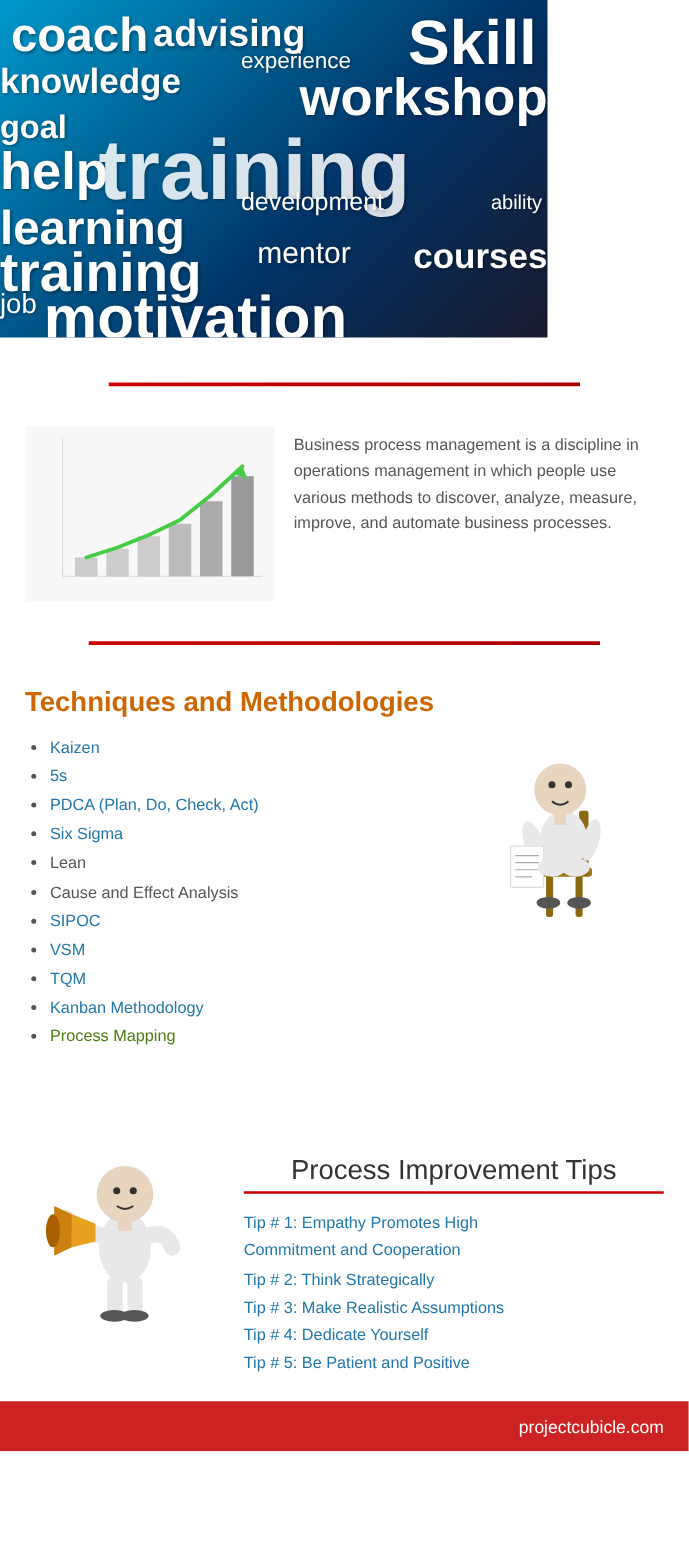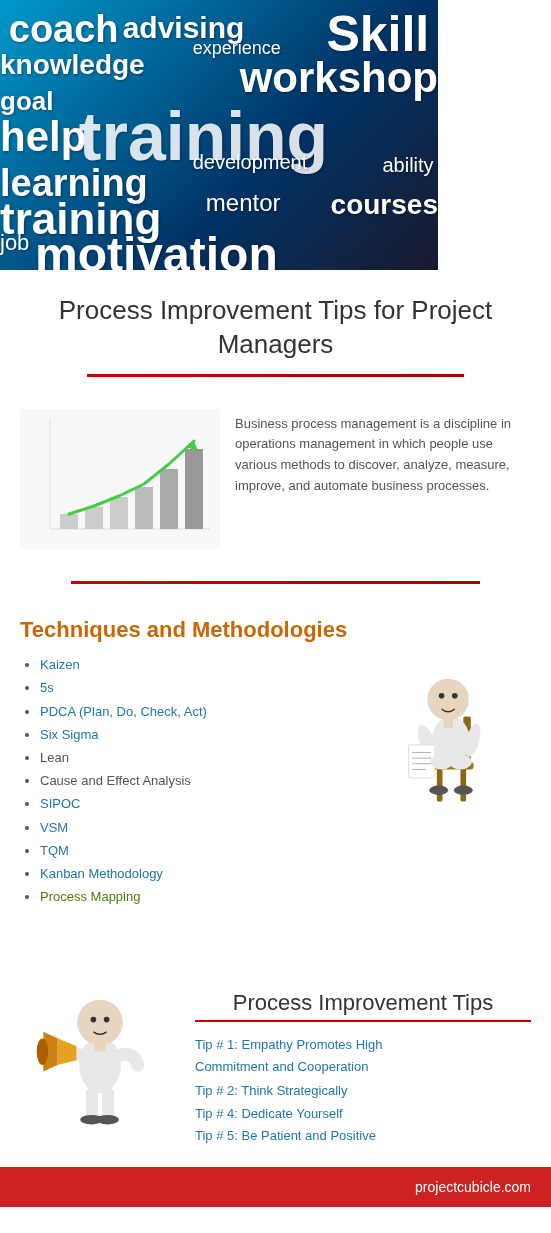--- a/index.html
+++ b/index.html
@@ -196,33 +196,32 @@
     <span style="position:absolute;left:28%;top:4%;font-size:30px;font-weight:bold;color:#fff;text-shadow:1px 1px 3px rgba(0,0,0,0.4);">advising</span>
     <span style="position:absolute;right:2%;top:2%;font-size:50px;font-weight:bold;color:#fff;text-shadow:1px 1px 3px rgba(0,0,0,0.4);">Skill</span>
     <span style="position:absolute;left:0%;top:18%;font-size:28px;font-weight:bold;color:#fff;text-shadow:1px 1px 3px rgba(0,0,0,0.4);">knowledge</span>
     <span style="position:absolute;left:44%;top:14%;font-size:18px;color:#fff;text-shadow:1px 1px 3px rgba(0,0,0,0.4);">experience</span>
     <span style="position:absolute;right:0%;top:20%;font-size:42px;font-weight:bold;color:#fff;text-shadow:1px 1px 3px rgba(0,0,0,0.4);">workshop</span>
     <span style="position:absolute;left:0%;top:32%;font-size:26px;font-weight:bold;color:#fff;text-shadow:1px 1px 3px rgba(0,0,0,0.4);">goal</span>
     <span style="position:absolute;left:0%;top:42%;font-size:42px;font-weight:bold;color:#fff;text-shadow:1px 1px 3px rgba(0,0,0,0.4);">help</span>
     <span style="position:absolute;left:18%;top:36%;font-size:68px;font-weight:bold;color:#fff;text-shadow:1px 1px 3px rgba(0,0,0,0.4);opacity:0.85;">training</span>
     <span style="position:absolute;left:0%;top:60%;font-size:38px;font-weight:bold;color:#fff;text-shadow:1px 1px 3px rgba(0,0,0,0.4);">learning</span>
     <span style="position:absolute;left:44%;top:56%;font-size:20px;color:#fff;text-shadow:1px 1px 3px rgba(0,0,0,0.4);">development</span>
-    <span style="position:absolute;right:1%;top:57%;font-size:20px;color:#fff;text-shadow:1px 1px 3px rgba(0,0,0,0.4);">ability</span>
+    <span style="position:absolute;right:1%;top:57%;font-size:16px;color:#fff;text-shadow:1px 1px 3px rgba(0,0,0,0.4);">ability</span>
     <span style="position:absolute;left:0%;top:72%;font-size:44px;font-weight:bold;color:#fff;text-shadow:1px 1px 3px rgba(0,0,0,0.4);">training</span>
     <span style="position:absolute;left:47%;top:70%;font-size:24px;color:#fff;text-shadow:1px 1px 3px rgba(0,0,0,0.4);">mentor</span>
     <span style="position:absolute;right:0%;top:70%;font-size:28px;font-weight:bold;color:#fff;text-shadow:1px 1px 3px rgba(0,0,0,0.4);">courses</span>
     <span style="position:absolute;left:0%;top:85%;font-size:22px;color:#fff;text-shadow:1px 1px 3px rgba(0,0,0,0.4);">job</span>
     <span style="position:absolute;left:8%;top:84%;font-size:48px;font-weight:bold;color:#fff;text-shadow:1px 1px 3px rgba(0,0,0,0.4);">motivation</span>
   </div>
 </div>
 
 <div class="main-content">
 
   <div class="title-section">
-    <h1 class="main-title">Process Improvement Tips for Project Managers</h1>
     <hr class="red-divider">
   </div>
 
   <div class="intro-section">
     <div class="chart-image">
       <svg class="chart-svg" viewBox="0 0 200 140" xmlns="http://www.w3.org/2000/svg">
 
         <rect width="200" height="140" fill="#f8f8f8"></rect>
 
         <line x1="30" y1="10" x2="30" y2="120" stroke="#ddd" stroke-width="1"></line>
@@ -342,20 +341,23 @@
       <div class="tips-content-col">
         <h2 class="tips-title">Process Improvement Tips</h2>
         <hr class="red-divider-tips">
         <div class="tip-item multi-line">
           <span style="color:#2277aa;">Tip # 1: Empathy Promotes High<br>Commitment and Cooperation</span>
         </div>
         <div class="tip-item">
           <span style="color:#2277aa;">Tip # 2: Think Strategically</span>
         </div>
         <div class="tip-item">
+          <span style="color:#2277aa;">Tip # 3: Make Realistic Assumptions</span>
+        </div>
+        <div class="tip-item">
           <span style="color:#2277aa;">Tip # 4: Dedicate Yourself</span>
         </div>
         <div class="tip-item">
           <span style="color:#2277aa;">Tip # 5: Be Patient and Positive</span>
         </div>
       </div>
     </div>
   </div>
 
 </div>

